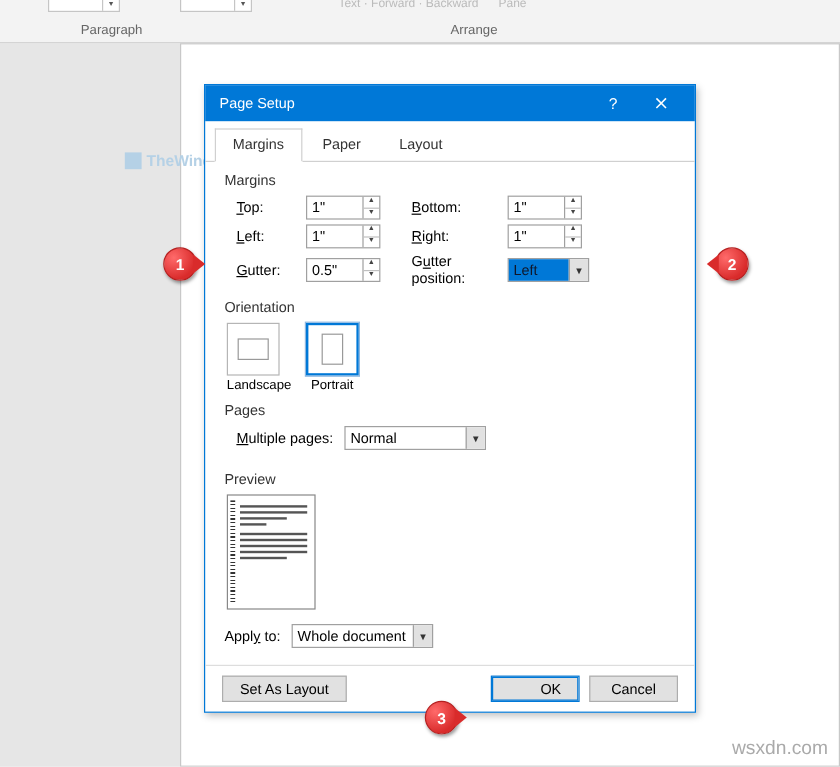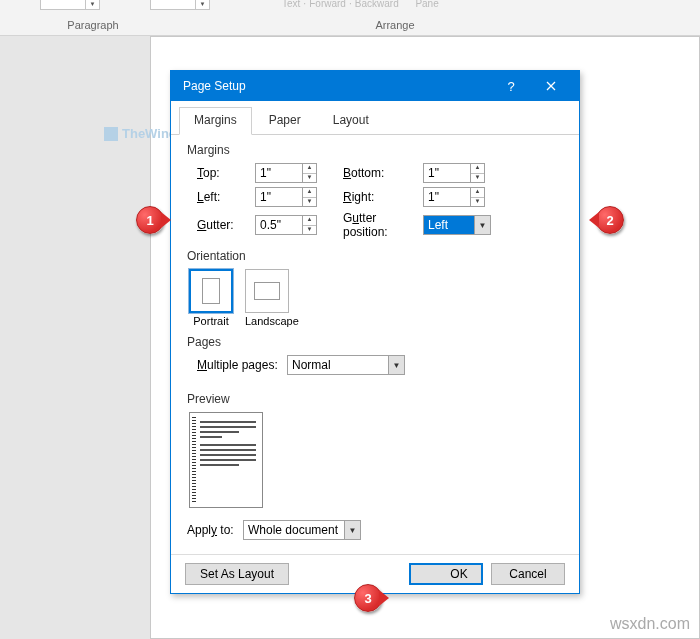--- a/index.html
+++ b/index.html
@@ -178,21 +178,21 @@
     border-bottom: 1px solid #c0c0c0;
   }
   .spinbox .spins div:last-child { border-bottom: none; }
   .gap { width: 26px; }
   .selectbox .val {
     padding: 2px 4px;
     width: 50px;
   }
   .selectbox.hl .val {
     background: #0078d7;
-    color: #ffffff;
+    color: #0f172a;
   }
   .selectbox .drop {
     width: 16px;
     background: #e1e1e1;
     border-left: 1px solid #a0a0a0;
     display: flex;
     align-items: center;
     justify-content: center;
     font-size: 8px;
     color: #333;
@@ -425,31 +425,31 @@
       <div class="gap"></div>
       <span class="lbl" style="width:80px;">G<u>u</u>tter position:</span>
       <div class="selectbox hl">
         <span class="val">Left</span>
         <div class="drop">▼</div>
       </div>
     </div>
 
     <div class="section-label" style="margin-top:10px;">Orientation</div>
     <div class="orientation-row">
+      <div class="orient-item">
+        <div class="orient-box">
+            <div class="page-icon landscape"></div>
+          </div>
+        <div>Landscape</div>
+      </div>
       <div class="orient-item sel">
         <div class="orient-box">
             <div class="page-icon portrait"></div>
           </div>
         <div>Portrait</div>
-      </div>
-      <div class="orient-item">
-        <div class="orient-box">
-            <div class="page-icon landscape"></div>
-          </div>
-        <div>Landscape</div>
       </div>
     </div>
 
     <div class="section-label">Pages</div>
     <div class="row" style="padding-left:10px;">
       <span class="lbl" style="width:90px;"><u>M</u>ultiple pages:</span>
       <div class="selectbox wide">
         <span class="val">Normal</span>
         <div class="drop">▼</div>
       </div>

